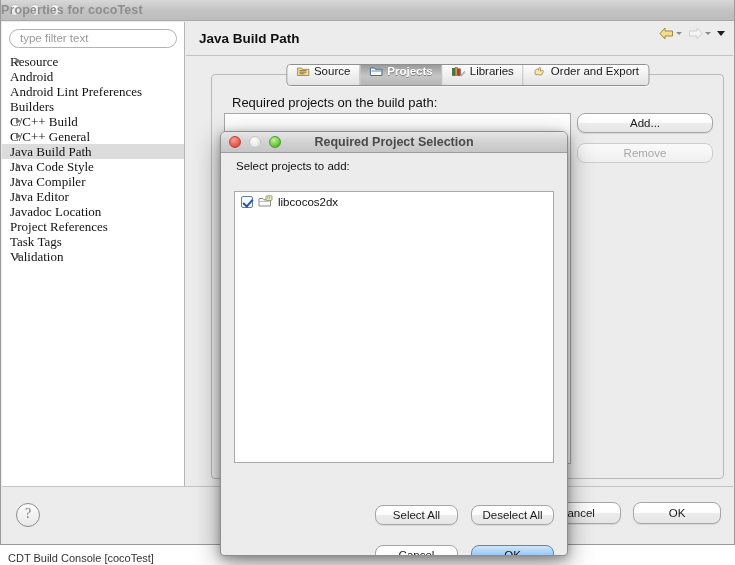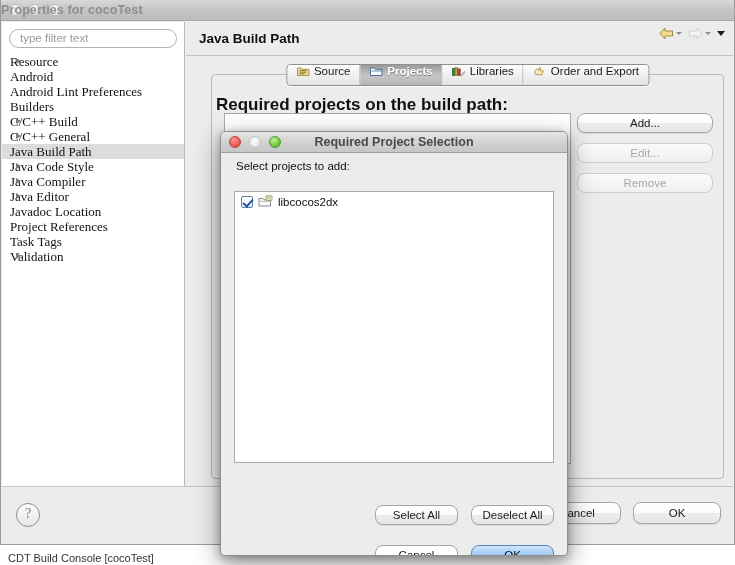--- a/index.html
+++ b/index.html
@@ -207,24 +207,23 @@
   .tab-panel {
     position: absolute;
     left: 0; right: 0; top: 10px; bottom: 0;
     border: 1px solid #b9b9b9;
     border-radius: 4px;
     background: #ececec;
     box-sizing: border-box;
   }
   .panel-label {
     position: absolute;
-    left: 4px; top: 20px;
-    font-size: 17px;
+    left: 20px; top: 20px;
+    font-size: 13px;
     color: #111;
-    font-weight: bold;
   }
   .proj-list {
     position: absolute;
     left: 12px; top: 38px;
     right: 152px; bottom: 14px;
     background: #ffffff;
     border: 1px solid #a9a9a9;
     box-sizing: border-box;
   }
   .side-buttons {
@@ -460,21 +459,20 @@
       </div>
 
       <div class="page-title-rule"></div>
 
       <div class="tabgroup">
         <div class="tab-panel">
           <div class="panel-label">Required projects on the build path:</div>
           <div class="proj-list"></div>
           <div class="side-buttons" id="side-buttons">
               <div class="btn">Add...</div>
-              <div class="btn disabled">Edit...</div>
               <div class="btn disabled">Remove</div>
             </div>
         </div>
         <div class="tabstrip" id="tabstrip">
             <div class="tab">
               <svg width="14" height="12" viewBox="0 0 14 12">
                 <path d="M1 3 L5 3 L6 4.3 L12.5 4.3 L12.5 10.5 L1 10.5 Z" fill="#f0d79a" stroke="#9b7f33" stroke-width="0.8"></path>
                 <path d="M3 5.6 h7 M3 7.2 h7 M3 8.8 h5" stroke="#7a6226" stroke-width="0.8"></path>
               </svg>
               <span>Source</span>

